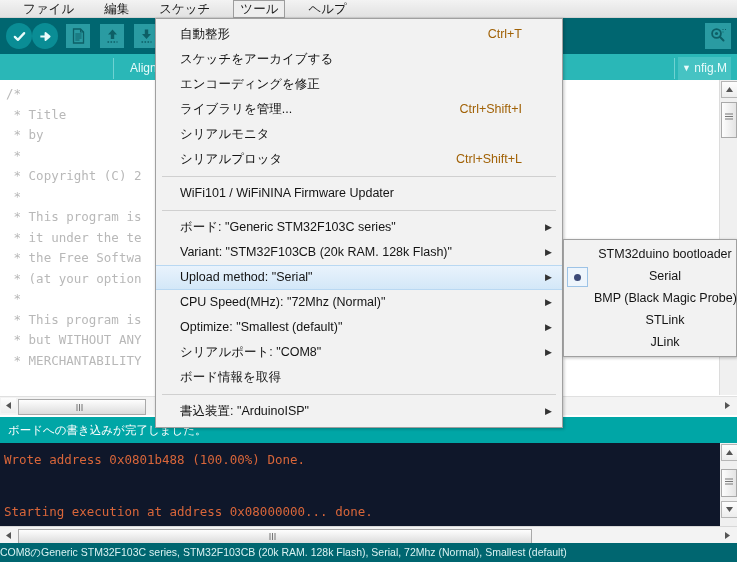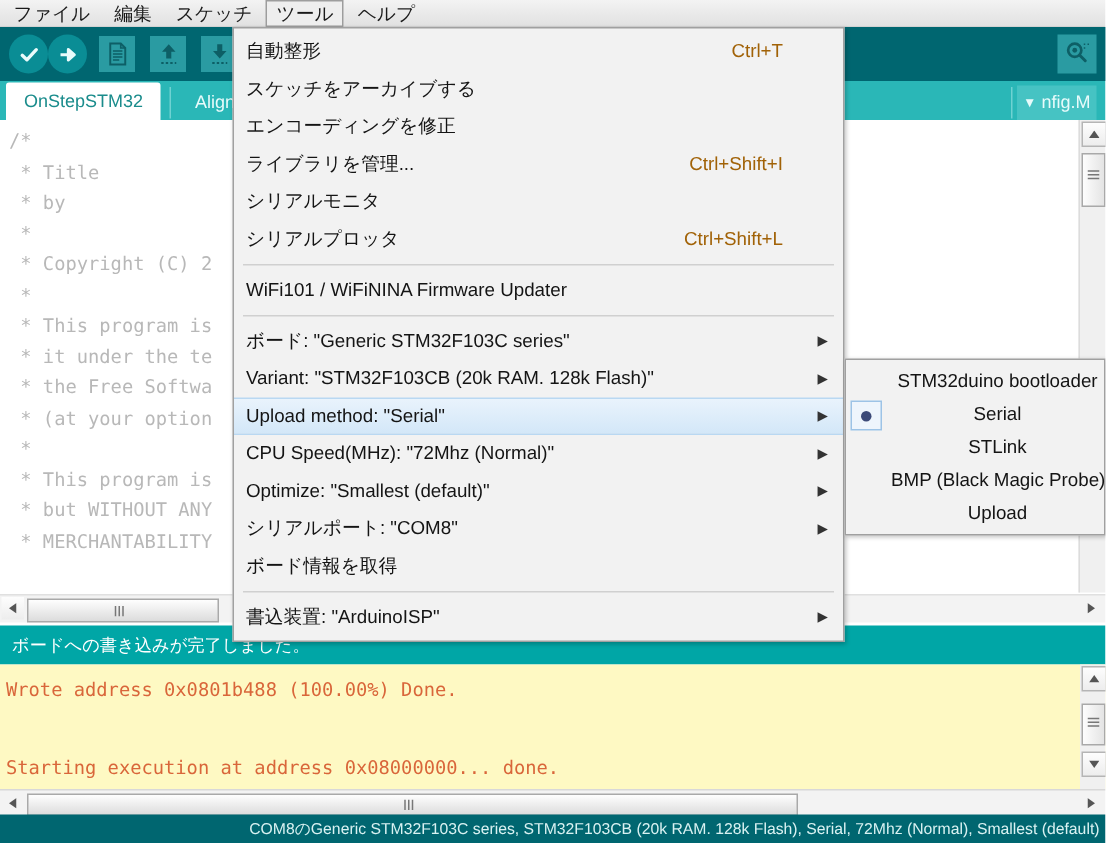--- a/index.html
+++ b/index.html
@@ -13,21 +13,21 @@
   }
   
   #menubar{
     position:absolute;left:0;top:0;width:737px;height:18px;
     background:linear-gradient(to bottom,#f3f3f3 0%,#eaeaea 50%,#e2e2e2 100%);
     border-bottom:1px solid #d2d2d2;
     display:flex;align-items:center;
     box-sizing:border-box;
   }
   .mbitem{
-    font-size:12.5px;color:#1a1a1a;padding:1px 6px;margin-left:2px;
+    font-size:12.5px;color:#1a1a1a;padding:1px 6px;margin-left:16px;
     line-height:14px;border:1px solid transparent;white-space:nowrap;
   }
   .mbitem.active{
     border:1px solid #9d9d9d;background:#eeeeee;
   }
   
   #toolbar{
     position:absolute;left:0;top:18px;width:737px;height:36px;
     background:#00777f;
     box-sizing:border-box;
@@ -101,21 +101,21 @@
   }
   
   #statusmsg{
     position:absolute;left:0;top:417px;width:737px;height:26px;
     background:#00a6a6;color:#ffffff;font-size:11.5px;
     display:flex;align-items:center;padding-left:8px;box-sizing:border-box;
   }
   
   #console{
     position:absolute;left:0;top:443px;width:737px;height:83px;
-    background:#fef9c3;overflow:hidden;
+    background:#0f172a;overflow:hidden;
   }
   #console-text{
     position:absolute;left:4px;top:4px;
     font-family:"DejaVu Sans Mono","Liberation Mono",monospace;
     font-size:12.5px;line-height:26px;color:#d9663a;white-space:pre;
   }
   #con-vscroll{
     position:absolute;right:0;top:443px;width:17px;height:83px;
     background:#f0f0f0;
   }
@@ -130,34 +130,34 @@
   }
   #con-hthumb{
     position:absolute;left:18px;top:2px;width:512px;height:13px;
     background:linear-gradient(to bottom,#fefefe,#dcdcdc);
     border:1px solid #a9a9a9;
   }
   
   #statusbar{
     position:absolute;left:0;top:543px;width:737px;height:19px;
     background:#006670;color:#d9f2f2;font-size:10.5px;
-    display:flex;align-items:center;justify-content:flex-end;
+    display:flex;align-items:center;justify-content:flex-start;
     padding-right:4px;box-sizing:border-box;
   }
   
   #toolsmenu{
     position:absolute;left:155px;top:18px;width:408px;
     background:#f2f2f2;border:1px solid #a0a0a0;
     box-shadow:1px 1px 3px rgba(0,0,0,0.25);
     padding:3px 0;box-sizing:border-box;z-index:50;
   }
   .mi{
     position:relative;height:25px;line-height:25px;
     font-size:12.5px;color:#141414;
-    padding-left:8px;padding-right:10px;white-space:nowrap;
+    padding-left:24px;padding-right:10px;white-space:nowrap;
     box-sizing:border-box;
   }
   .mi.hl{
     background:linear-gradient(to bottom,#e9f3fc,#d3e7f8);
     border-top:1px solid #b9d8f2;border-bottom:1px solid #b9d8f2;
     height:25px;line-height:23px;
   }
   .mi .accel{position:absolute;right:40px;top:0;color:#a16207;}
   .mi .subarrow{position:absolute;right:10px;top:0;font-size:9px;color:#333;}
   .msep{height:1px;background:#d0d0d0;margin:4px 6px 4px 6px;}
@@ -244,21 +244,20 @@
           <circle cx="7.5" cy="7.5" r="4.4" fill="none" stroke="#0d5f66" stroke-width="1.8"></circle>
           <circle cx="7.5" cy="7.5" r="1.6" fill="#0d5f66"></circle>
           <path d="M10.8 10.8 L14.5 14.5" stroke="#0d5f66" stroke-width="2" stroke-linecap="round"></path>
           <path d="M13.5 3.5 h1 M16 3.5 h1 M13.5 6 h1" stroke="#0d5f66" stroke-width="1.1"></path>
         </svg>
     </div>
   </div>
 </div>
 
 <div id="tabstrip">
-  <div class="tab sel" style="left:4px">OnStepSTM32</div>
   <div class="tab" style="left:118px">Align</div>
   <div class="tabsep" style="left:113px"></div>
 
   <div class="tabsep" style="left:556px"></div>
   <div class="tabsep" style="left:674px"></div>
   <div class="tab right" style="left:678px;padding:0 4px">
     <span style="font-size:9px;color:#e8fbfb;vertical-align:middle">▼</span>
     <span style="vertical-align:middle">nfig.M</span>
   </div>
 </div>
@@ -377,16 +376,16 @@
     <div class="mi"><span>ボード情報を取得</span></div>
     <div class="msep"></div>
     <div class="mi"><span>書込装置: "ArduinoISP"</span><span class="subarrow">▶</span></div>
   </div>
 
 <div id="submenu">
     <div class="si"><span>STM32duino bootloader</span></div>
     <div class="si"><span class="radiomark">
         <span class="radiodot"></span>
       </span><span>Serial</span></div>
+    <div class="si"><span>BMP (Black Magic Probe)</span></div>
     <div class="si"><span>STLink</span></div>
-    <div class="si"><span>BMP (Black Magic Probe)</span></div>
-    <div class="si"><span>Upload</span></div>
+    <div class="si"><span>JLink</span></div>
   </div>
 
 </body></html>

